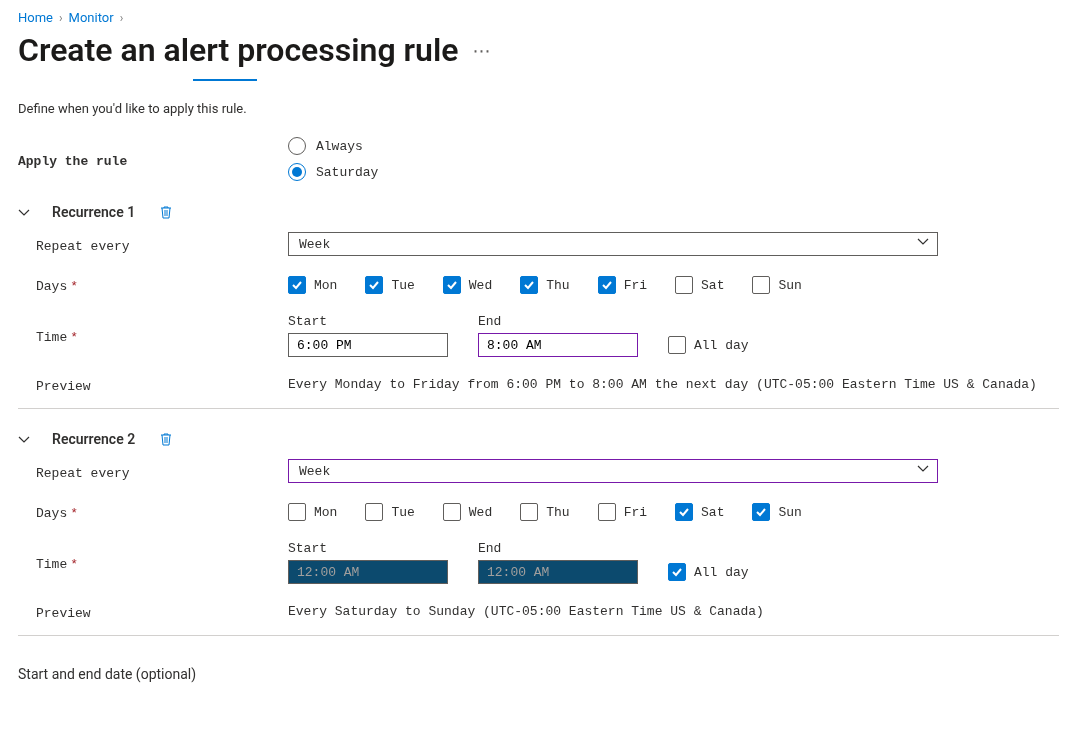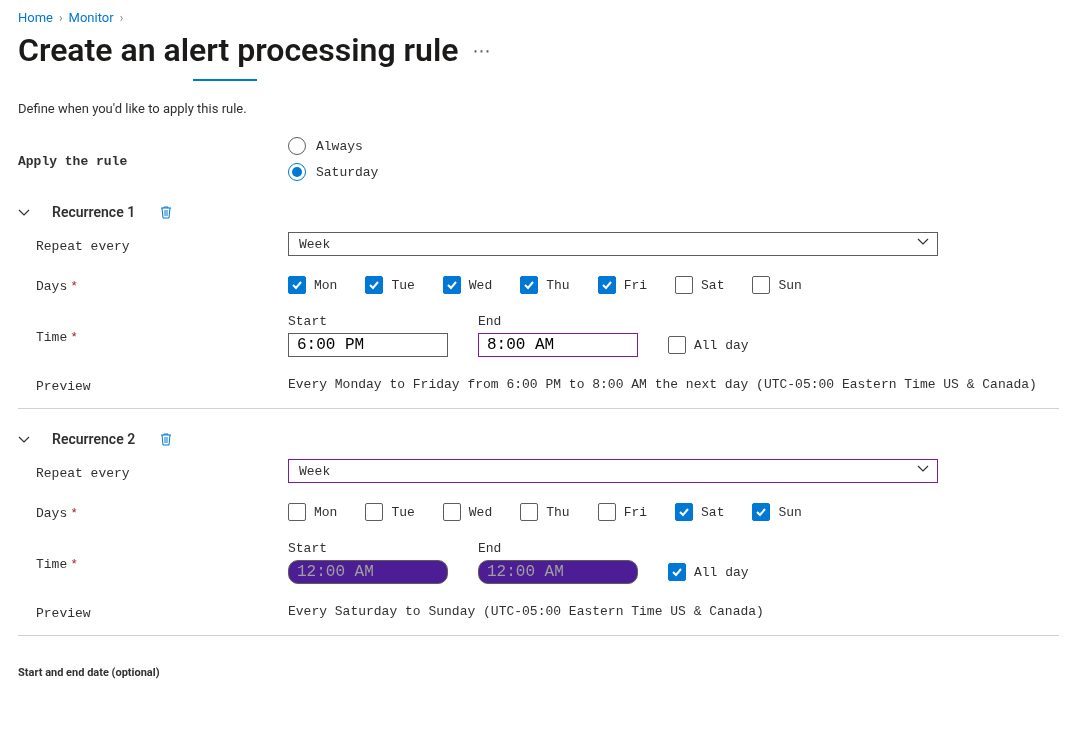--- a/index.html
+++ b/index.html
@@ -139,36 +139,36 @@
   }
   .cb.on svg { width: 12px; height: 12px; }
   
   .time-block { display:flex; gap: 30px; align-items: flex-end;}
   .time-col { display:flex; flex-direction: column; gap:4px;}
   .time-label { font-size: 13px; color:#323130;}
   .time-input {
     width: 160px; height: 24px;
     border: 1px solid #605e5c;
     padding: 0 8px;
-    font-size: 16px;
+    font-size: 13px;
     box-sizing: border-box;
     font-family: inherit;
   }
   .time-input.focus { border-color:#7719aa;}
-  .time-input.disabled { background:#4c1d95; color:#a19f9d;border-radius:10px;}
+  .time-input.disabled { background:#0c4a6e; color:#a19f9d;}
   .allday { display:flex; align-items:center; gap:8px; padding-bottom: 3px; cursor:pointer;}
   
   .divider {
     height:1px; background:#d2d0ce;
     margin: 14px 0 0 0;
   }
   .preview-row { margin-top: 10px;}
   .sec-gap { height: 22px;}
   .footer-heading {
-    font-weight:700; font-size:11px; margin-top: 30px;
+    font-weight:400; font-size:14px; margin-top: 30px;
   }
 </style>
 </head>
 <body>
 
 <div class="page">
 
   <div class="breadcrumb">
     <span class="link">Home</span>
     <span class="sep">›</span>

